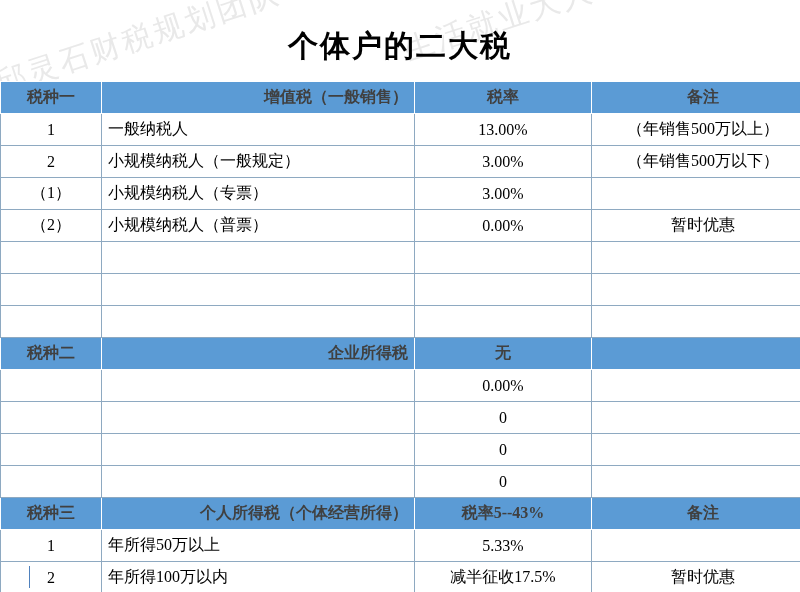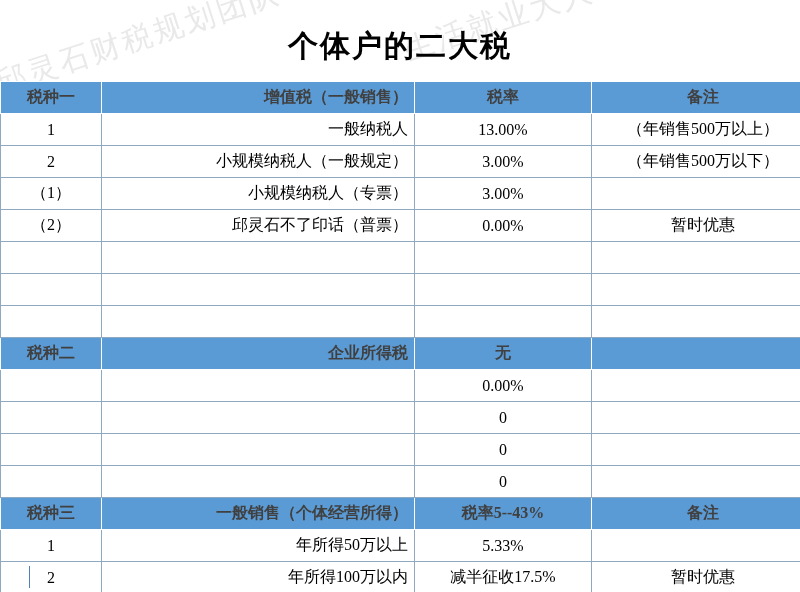--- a/index.html
+++ b/index.html
@@ -73,21 +73,21 @@
     height: 31px;
     font-size: 16px;
     color: #000000;
     font-family: "Liberation Serif", serif;
     padding: 0 6px;
     background: #ffffff;
     white-space: nowrap;
     overflow: hidden;
   }
   .c0 { width: 88px; text-align: center; }
-  .c1 { width: 300px; text-align: right; }
+  .c1 { width: 300px; text-align: left; }
   .c2 { width: 164px; text-align: center; margin-top: 19px; }
   .c3 { width: 210px; text-align: center; }
 
   tr.header td {
     background: #5b9bd5;
     color: #404040;
     font-weight: bold;
     text-align: center;
     border: 1px solid #ffffff;
   }
@@ -145,21 +145,21 @@
         <td class="c3">（年销售500万以下）</td>
       </tr>
       <tr>
         <td class="c0">（1）</td>
         <td class="c1">小规模纳税人（专票）</td>
         <td class="c2">3.00%</td>
         <td class="c3"></td>
       </tr>
       <tr>
         <td class="c0">（2）</td>
-        <td class="c1">邱灵石不了印话（普票）</td>
+        <td class="c1">小规模纳税人（普票）</td>
         <td class="c2">0.00%</td>
         <td class="c3">暂时优惠</td>
       </tr>
       <tr class="blank">
         <td class="c0"></td>
         <td class="c1"></td>
         <td class="c2"></td>
         <td class="c3"></td>
       </tr>
       <tr class="blank">
@@ -201,21 +201,21 @@
       </tr>
       <tr>
         <td class="c0"></td>
         <td class="c1"></td>
         <td class="c2">0</td>
         <td class="c3"></td>
       </tr>
 
       <tr class="header">
         <td class="c0">税种三</td>
-        <td class="c1">一般销售（个体经营所得）</td>
+        <td class="c1">个人所得税（个体经营所得）</td>
         <td class="c2">税率5--43%</td>
         <td class="c3">备注</td>
       </tr>
       <tr>
         <td class="c0">1</td>
         <td class="c1">年所得50万以上</td>
         <td class="c2">5.33%</td>
         <td class="c3"></td>
       </tr>
       <tr>

